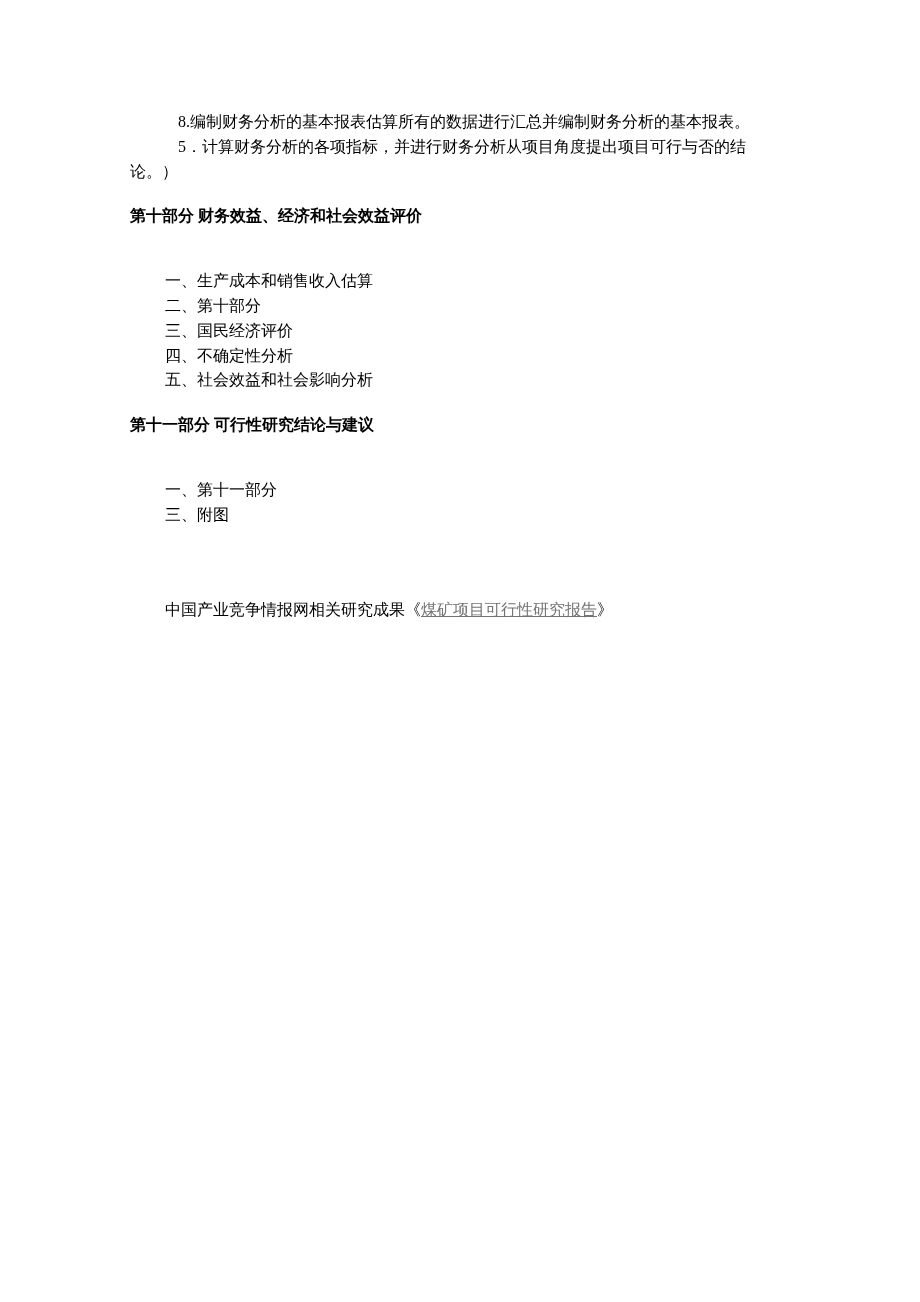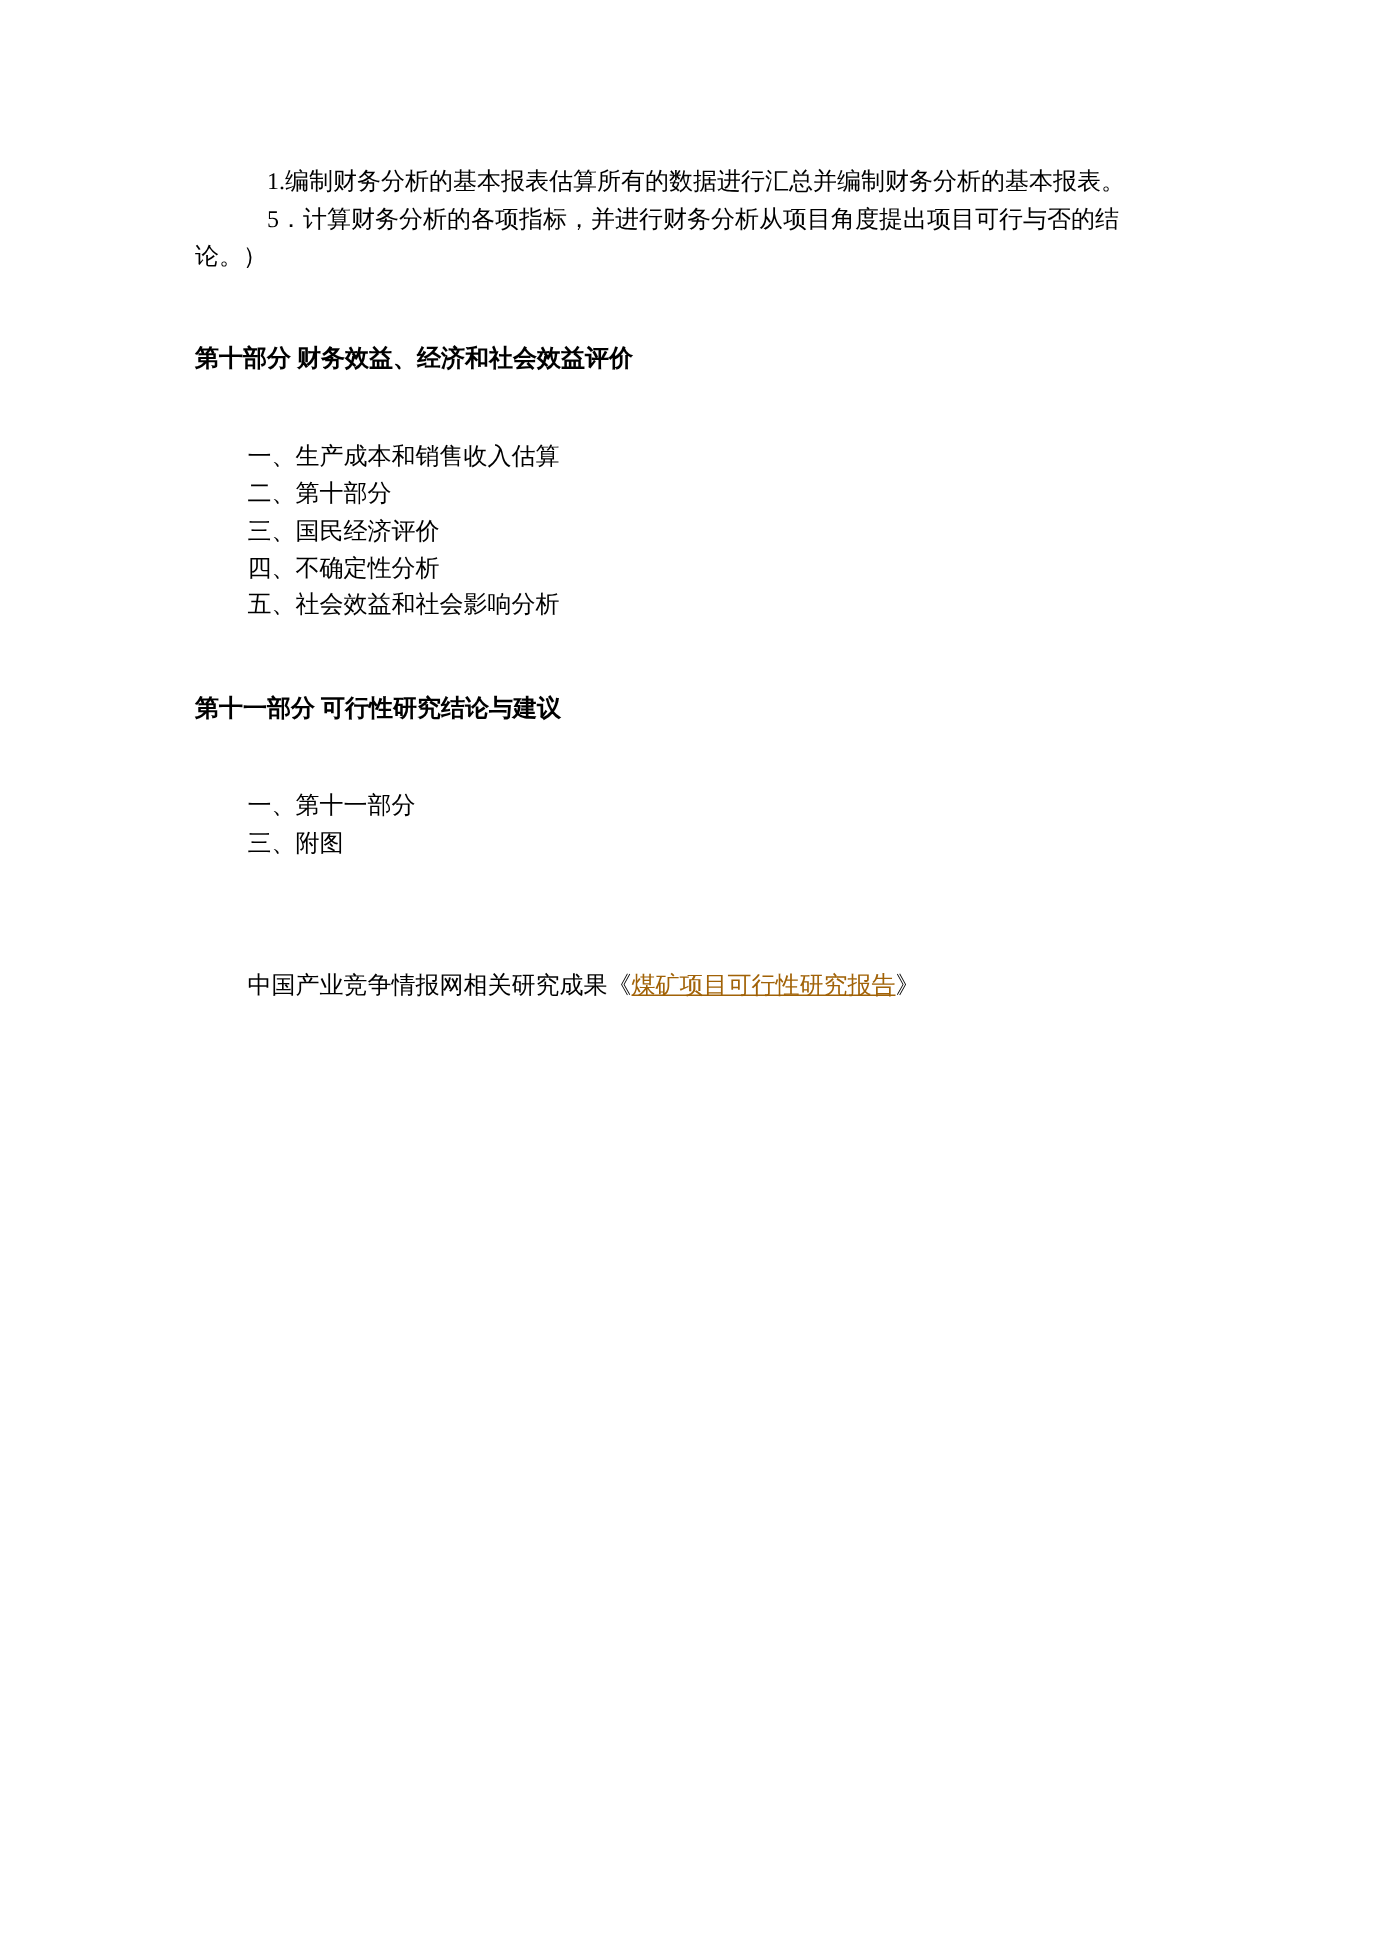--- a/index.html
+++ b/index.html
@@ -15,46 +15,46 @@
     line-height: 1.55;
   }
   .page {
     padding: 110px 130px 0 130px;
   }
   .indent-block {
     padding-left: 48px;
   }
   .heading {
     font-weight: bold;
-    margin-top: 44px;
+    margin-top: 20px;
     margin-bottom: 40px;
   }
   .list-block {
     padding-left: 35px;
     font-family: Liberation Serif, serif;
   }
   .cont {
     text-indent: 0;
     padding-left: 0;
   }
   .ref-block {
     padding-left: 35px;
     margin-top: 70px;
   }
   a.link {
-    color: #a16207;
+    color: #737373;
   }
 </style>
 </head>
 <body>
 
 <div class="page">
 
   <div class="indent-block">
-    <div>1.编制财务分析的基本报表估算所有的数据进行汇总并编制财务分析的基本报表。</div>
+    <div>8.编制财务分析的基本报表估算所有的数据进行汇总并编制财务分析的基本报表。</div>
     <div>5．计算财务分析的各项指标，并进行财务分析从项目角度提出项目可行与否的结</div>
   </div>
   <div class="cont">论。）</div>
 
   <div class="heading">第十部分 财务效益、经济和社会效益评价</div>
   <div class="list-block">
     <div>一、生产成本和销售收入估算</div>
     <div>二、第十部分</div>
     <div>三、国民经济评价</div>
     <div>四、不确定性分析</div>

